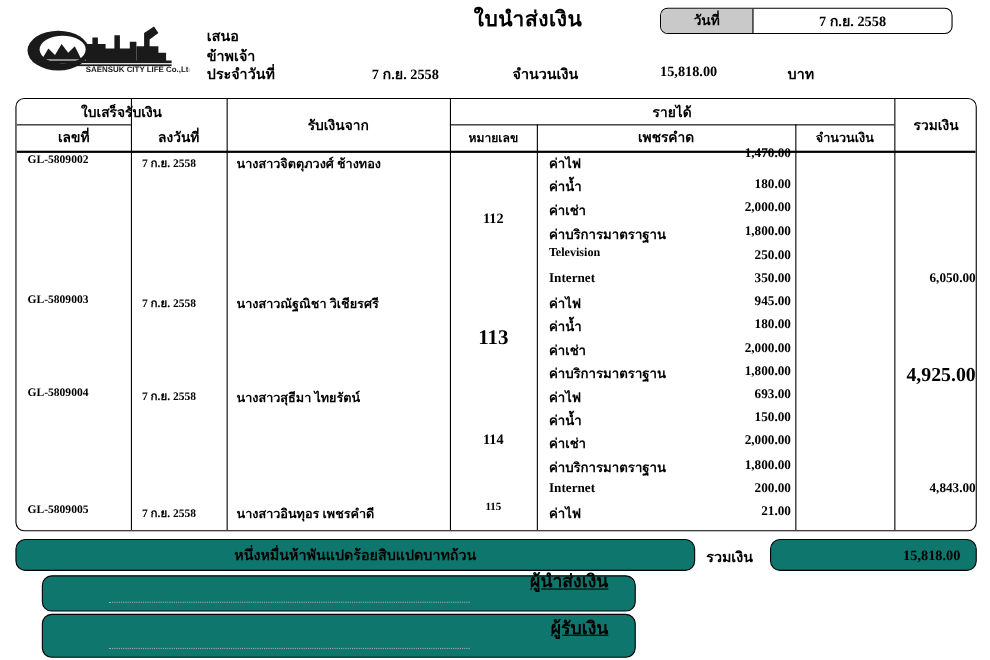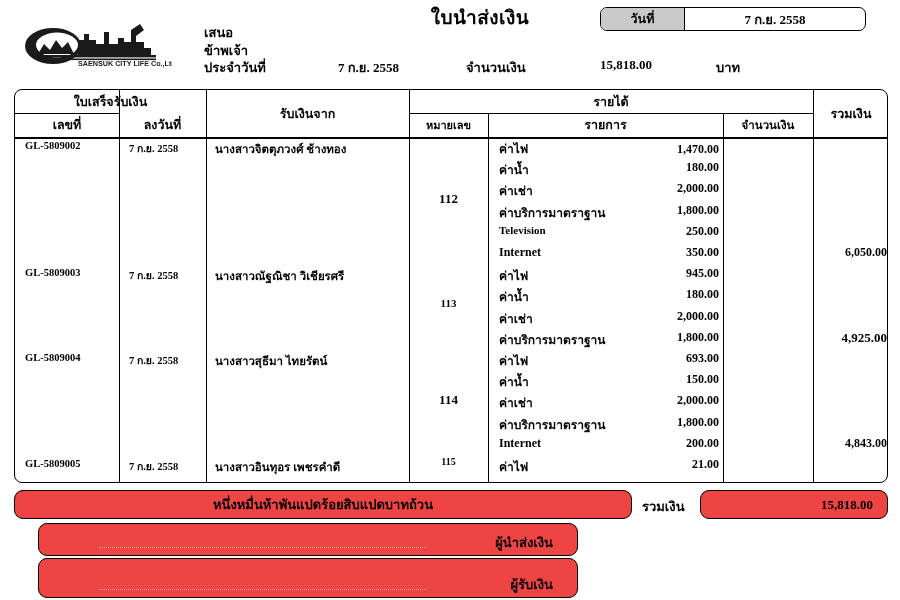--- a/index.html
+++ b/index.html
@@ -29,21 +29,21 @@
   }
   .datebox .val {
     flex:1; display:flex; align-items:center; justify-content:center; font-size:13px;
   }
 
   .logo { position:absolute; left:20px; top:22px; width:152px; height:46px; }
 
   .hdr-lines { position:absolute; left:188px; top:22px; width:700px; font-size:13px; }
   .hl { position:relative; height:17.5px; }
   .hl span { position:absolute; white-space:nowrap; }
-  .c0 { left:16px; }
+  .c0 { left:0; }
   .c1 { left:150px; }
   .c2 { left:278px; }
   .c3 { left:412px; }
   .c4 { left:528px; }
 
   
   .tbl {
     position:absolute; left:14px; top:89px; width:874px; height:394px;
     border:1.6px solid #000; border-radius:8px; overflow:hidden; background:#fff;
   }
@@ -51,41 +51,41 @@
   .hline { position:absolute; left:0; right:0; height:1.4px; background:#000; }
   .hcell {
     position:absolute; display:flex; align-items:center; justify-content:center;
     font-size:12.5px; text-align:center;
   }
   .cell { position:absolute; font-size:11.5px; white-space:nowrap; }
   .cell.r { text-align:right; }
 
   
   .fbox {
-    position:absolute; border:1.6px solid #000; border-radius:9px; background:#ef4444;
+    position:absolute; border:1.6px solid #000; border-radius:9px; background:#0f766e;
   }
   .words {
     left:14px; top:490px; width:618px; height:29px;
     display:flex; align-items:center; justify-content:center; font-size:13px;
   }
   .sumlabel {
     position:absolute; left:642px; top:496px; font-size:13px;
   }
   .sumbox {
     left:700px; top:490px; width:188px; height:29px;
     display:flex; align-items:center; justify-content:flex-end;
     padding-right:14px; font-size:13px;
   }
   .sender { left:38px; top:523px; width:540px; height:33px; }
   .receiver { left:38px; top:558px; width:540px; height:40px; }
   .sigline {
     position:absolute; left:60px; right:150px; bottom:7px;
     border-bottom:1px dotted #aaa; height:1px;
   }
-  .sigtxt { position:absolute; right:24px; bottom:2px; font-size:13px; }
+  .sigtxt { position:absolute; right:24px; bottom:14px; font-size:16px;text-decoration:underline; }
   .rcvtxt { position:absolute; left:42px; top:5px; font-size:13px; }
 </style>
 </head>
 <body>
 
 <div class="doc">
 
   <div class="title">ใบนำส่งเงิน</div>
 
   <div class="datebox">
@@ -137,55 +137,55 @@
     <div class="hline" style="top:23px; left:394px; width:404px"></div>
     <div class="hline" style="top:47px; height:1.8px"></div>
 
     <div class="hcell" style="left:0; top:0; width:191px; height:23px">ใบเสร็จรับเงิน</div>
     <div class="hcell" style="left:394px; top:0; width:404px; height:23px">รายได้</div>
 
     <div class="hcell" style="left:0; top:23px; width:104px; height:24px">เลขที่</div>
     <div class="hcell" style="left:104px; top:23px; width:87px; height:24px">ลงวันที่</div>
     <div class="hcell" style="left:191px; top:0; width:203px; height:47px">รับเงินจาก</div>
     <div class="hcell" style="left:394px; top:23px; width:79px; height:24px; font-size:11px">หมายเลข</div>
-    <div class="hcell" style="left:473px; top:23px; width:235px; height:24px">รายการ</div>
+    <div class="hcell" style="left:473px; top:23px; width:235px; height:24px">เพชรคำด</div>
     <div class="hcell" style="left:708px; top:23px; width:90px; height:24px; font-size:11.5px">จำนวนเงิน</div>
     <div class="hcell" style="left:798px; top:0; width:76px; height:47px">รวมเงิน</div>
 
     <div id="tbody">
         <div class="cell " style="left: 10px; top: 50px; font-size: 10.5px;">GL-5809002</div>
         <div class="cell " style="left: 114px; top: 50px; font-size: 10.5px;">7 ก.ย. 2558</div>
         <div class="cell " style="left: 200px; top: 50px; font-size: 11.5px;">นางสาวจิตตุภวงศ์ ช้างทอง</div>
         <div class="cell " style="left: 394px; width: 79px; top: 101px; text-align: center; font-size: 13px;">112</div>
         <div class="cell " style="left: 484px; top: 49px; font-size: 12px;">ค่าไฟ</div>
-        <div class="cell r" style="left: 608px; width: 96px; top: 52px; font-size: 12px;">1,470.00</div>
+        <div class="cell r" style="left: 608px; width: 96px; top: 42px; font-size: 12px;">1,470.00</div>
         <div class="cell " style="left: 484px; top: 70.2px; font-size: 12px;">ค่าน้ำ</div>
         <div class="cell r" style="left: 608px; width: 96px; top: 70.2px; font-size: 12px;">180.00</div>
         <div class="cell " style="left: 484px; top: 91.4px; font-size: 12px;">ค่าเช่า</div>
         <div class="cell r" style="left: 608px; width: 96px; top: 91.4px; font-size: 12px;">2,000.00</div>
         <div class="cell " style="left: 484px; top: 112.6px; font-size: 12px;">ค่าบริการมาตราฐาน</div>
         <div class="cell r" style="left: 608px; width: 96px; top: 112.6px; font-size: 12px;">1,800.00</div>
         <div class="cell " style="left: 484px; top: 133.8px; font-size: 11px;">Television</div>
         <div class="cell r" style="left: 608px; width: 96px; top: 133.8px; font-size: 12px;">250.00</div>
         <div class="cell " style="left: 484px; top: 155px; font-size: 12px;">Internet</div>
         <div class="cell r" style="left: 608px; width: 96px; top: 155px; font-size: 12px;">350.00</div>
         <div class="cell r" style="left: 798px; width: 82px; top: 155px; padding-right: 8px; font-size: 12px;">6,050.00</div>
         <div class="cell " style="left: 10px; top: 177.2px; font-size: 10.5px;">GL-5809003</div>
         <div class="cell " style="left: 114px; top: 177.2px; font-size: 10.5px;">7 ก.ย. 2558</div>
         <div class="cell " style="left: 200px; top: 177.2px; font-size: 11.5px;">นางสาวณัฐณิชา วิเชียรศรี</div>
-        <div class="cell " style="left: 394px; width: 79px; top: 207px; text-align: center; font-size: 11px;">113</div>
+        <div class="cell " style="left: 394px; width: 79px; top: 207px; text-align: center; font-size: 19px;">113</div>
         <div class="cell " style="left: 484px; top: 176.2px; font-size: 12px;">ค่าไฟ</div>
         <div class="cell r" style="left: 608px; width: 96px; top: 176.2px; font-size: 12px;">945.00</div>
         <div class="cell " style="left: 484px; top: 197.4px; font-size: 12px;">ค่าน้ำ</div>
         <div class="cell r" style="left: 608px; width: 96px; top: 197.4px; font-size: 12px;">180.00</div>
         <div class="cell " style="left: 484px; top: 218.6px; font-size: 12px;">ค่าเช่า</div>
         <div class="cell r" style="left: 608px; width: 96px; top: 218.6px; font-size: 12px;">2,000.00</div>
         <div class="cell " style="left: 484px; top: 239.8px; font-size: 12px;">ค่าบริการมาตราฐาน</div>
         <div class="cell r" style="left: 608px; width: 96px; top: 239.8px; font-size: 12px;">1,800.00</div>
-        <div class="cell r" style="left: 798px; width: 82px; top: 239.8px; padding-right: 8px; font-size: 13px;">4,925.00</div>
+        <div class="cell r" style="left: 798px; width: 82px; top: 239.8px; padding-right: 8px; font-size: 18px;">4,925.00</div>
         <div class="cell " style="left: 10px; top: 262px; font-size: 10.5px;">GL-5809004</div>
         <div class="cell " style="left: 114px; top: 262px; font-size: 10.5px;">7 ก.ย. 2558</div>
         <div class="cell " style="left: 200px; top: 262px; font-size: 11.5px;">นางสาวสุธีมา ไทยรัตน์</div>
         <div class="cell " style="left: 394px; width: 79px; top: 302.4px; text-align: center; font-size: 13px;">114</div>
         <div class="cell " style="left: 484px; top: 261px; font-size: 12px;">ค่าไฟ</div>
         <div class="cell r" style="left: 608px; width: 96px; top: 261px; font-size: 12px;">693.00</div>
         <div class="cell " style="left: 484px; top: 282.2px; font-size: 12px;">ค่าน้ำ</div>
         <div class="cell r" style="left: 608px; width: 96px; top: 282.2px; font-size: 12px;">150.00</div>
         <div class="cell " style="left: 484px; top: 303.4px; font-size: 12px;">ค่าเช่า</div>
         <div class="cell r" style="left: 608px; width: 96px; top: 303.4px; font-size: 12px;">2,000.00</div>

